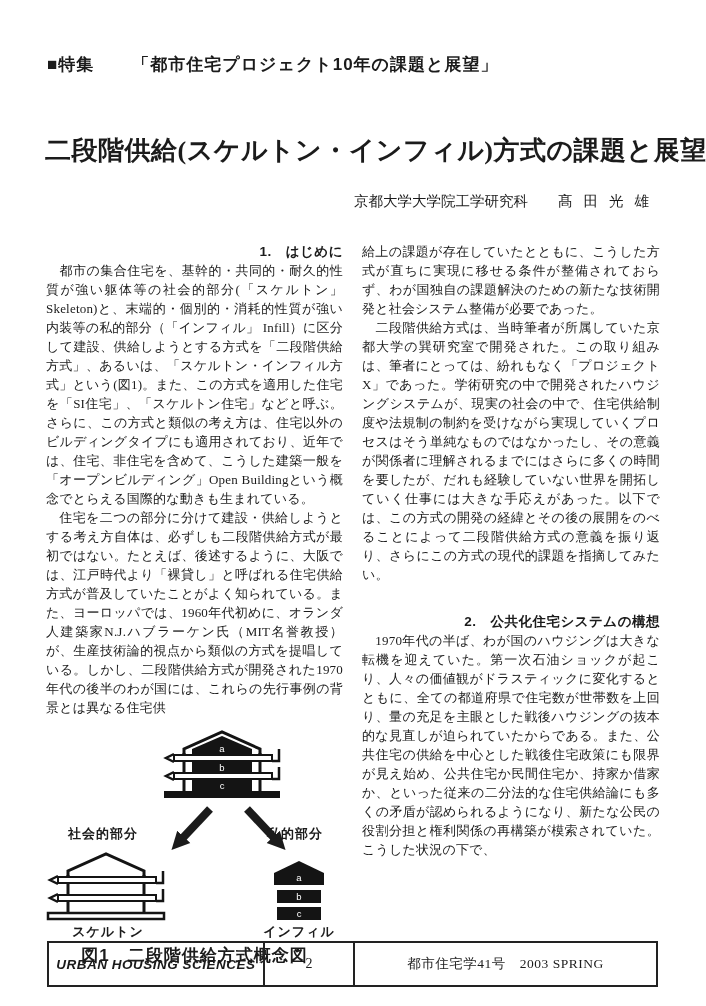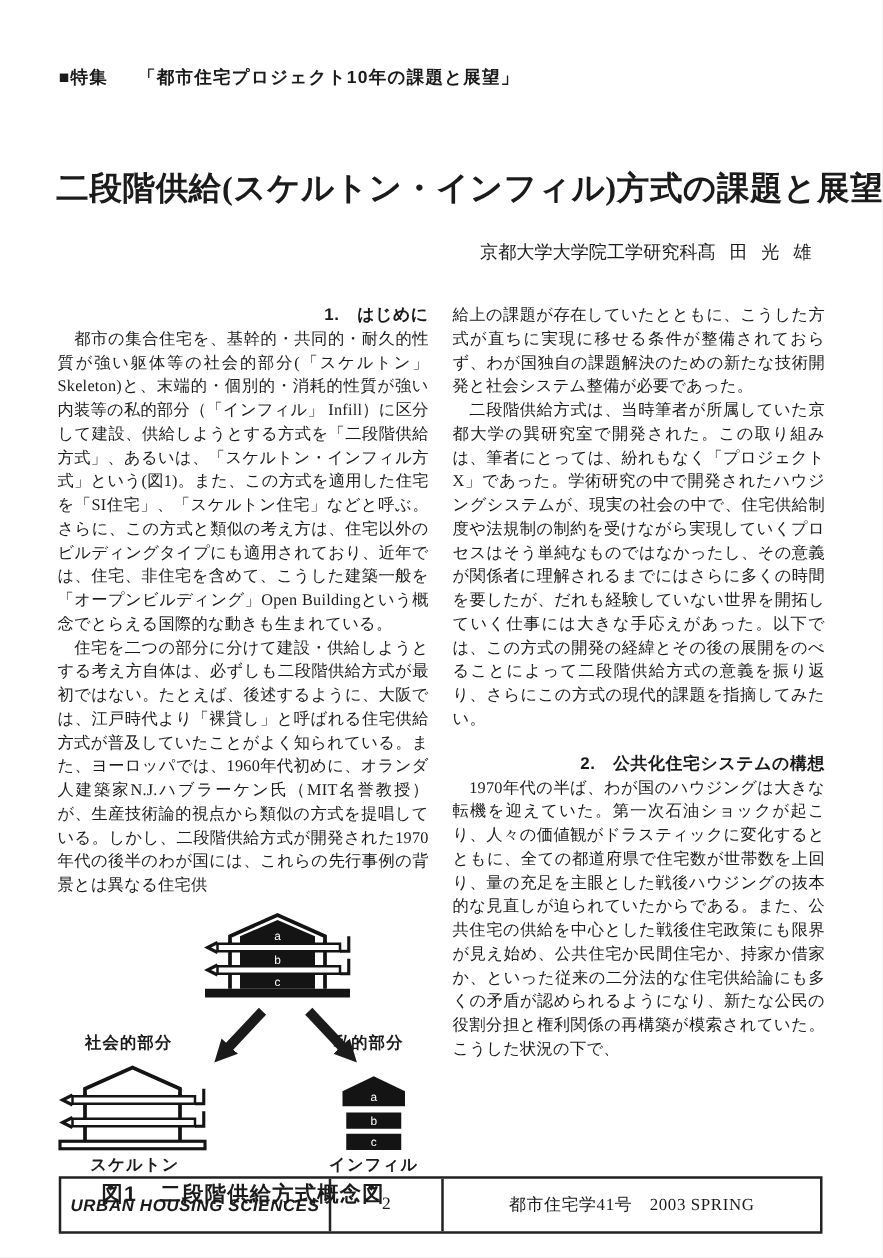--- a/index.html
+++ b/index.html
@@ -8,55 +8,55 @@
     width:706px;height:1006px;
     background:#ffffff;
     margin:0 auto;
     overflow:hidden;
     color:#1b1b1b;
     font-family:"Liberation Serif","DejaVu Serif",serif;
   }
   
   .series{
     position:absolute;left:47px;top:53px;
-    display:flex;gap:24px;
+    display:flex;gap:38px;
     font-family:"Liberation Sans","DejaVu Sans",sans-serif;
-    font-weight:bold;font-size:14px;letter-spacing:1px;
+    font-weight:bold;font-size:17px;letter-spacing:1px;
     white-space:nowrap;
   }
   .title{
     position:absolute;left:45px;top:116px;width:620px;
     font-family:"Liberation Serif","DejaVu Serif",serif;
     font-weight:bold;font-size:26px;letter-spacing:0.5px;
     white-space:nowrap;
   }
   .byline{
     position:absolute;right:46px;top:192px;
-    display:flex;align-items:baseline;
+    display:flex;align-items:baseline;gap:30px;
     font-size:14.5px;white-space:nowrap;
   }
   .byline .author-name{letter-spacing:11px;}
   
   .col{position:absolute;top:242px;}
   .col-left{left:46px;width:297px;}
   .col-right{left:362px;width:298px;}
   .col p{
     margin:0;
     font-size:13px;line-height:19px;
     text-align:justify;text-justify:inter-character;
     letter-spacing:0.2px;
   }
   .col h3{
     margin:0;
     font-family:"Liberation Sans","DejaVu Sans",sans-serif;
     font-size:13.5px;line-height:19px;font-weight:bold;
     letter-spacing:0.5px;
     text-align:right;
   }
-  .col h3.spaced{margin-top:17px;}
+  .col h3.spaced{margin-top:28px;}
   
   .figure{margin-top:6px;width:297px;}
   .figure svg{display:block;margin:0 auto;}
   .fig-caption{
     margin-top:3px;text-align:center;
     font-family:"Liberation Sans","DejaVu Sans",sans-serif;
     font-weight:bold;font-size:17px;letter-spacing:1px;
   }
   .fig-label{
     font-family:"Liberation Sans","DejaVu Sans",sans-serif;

